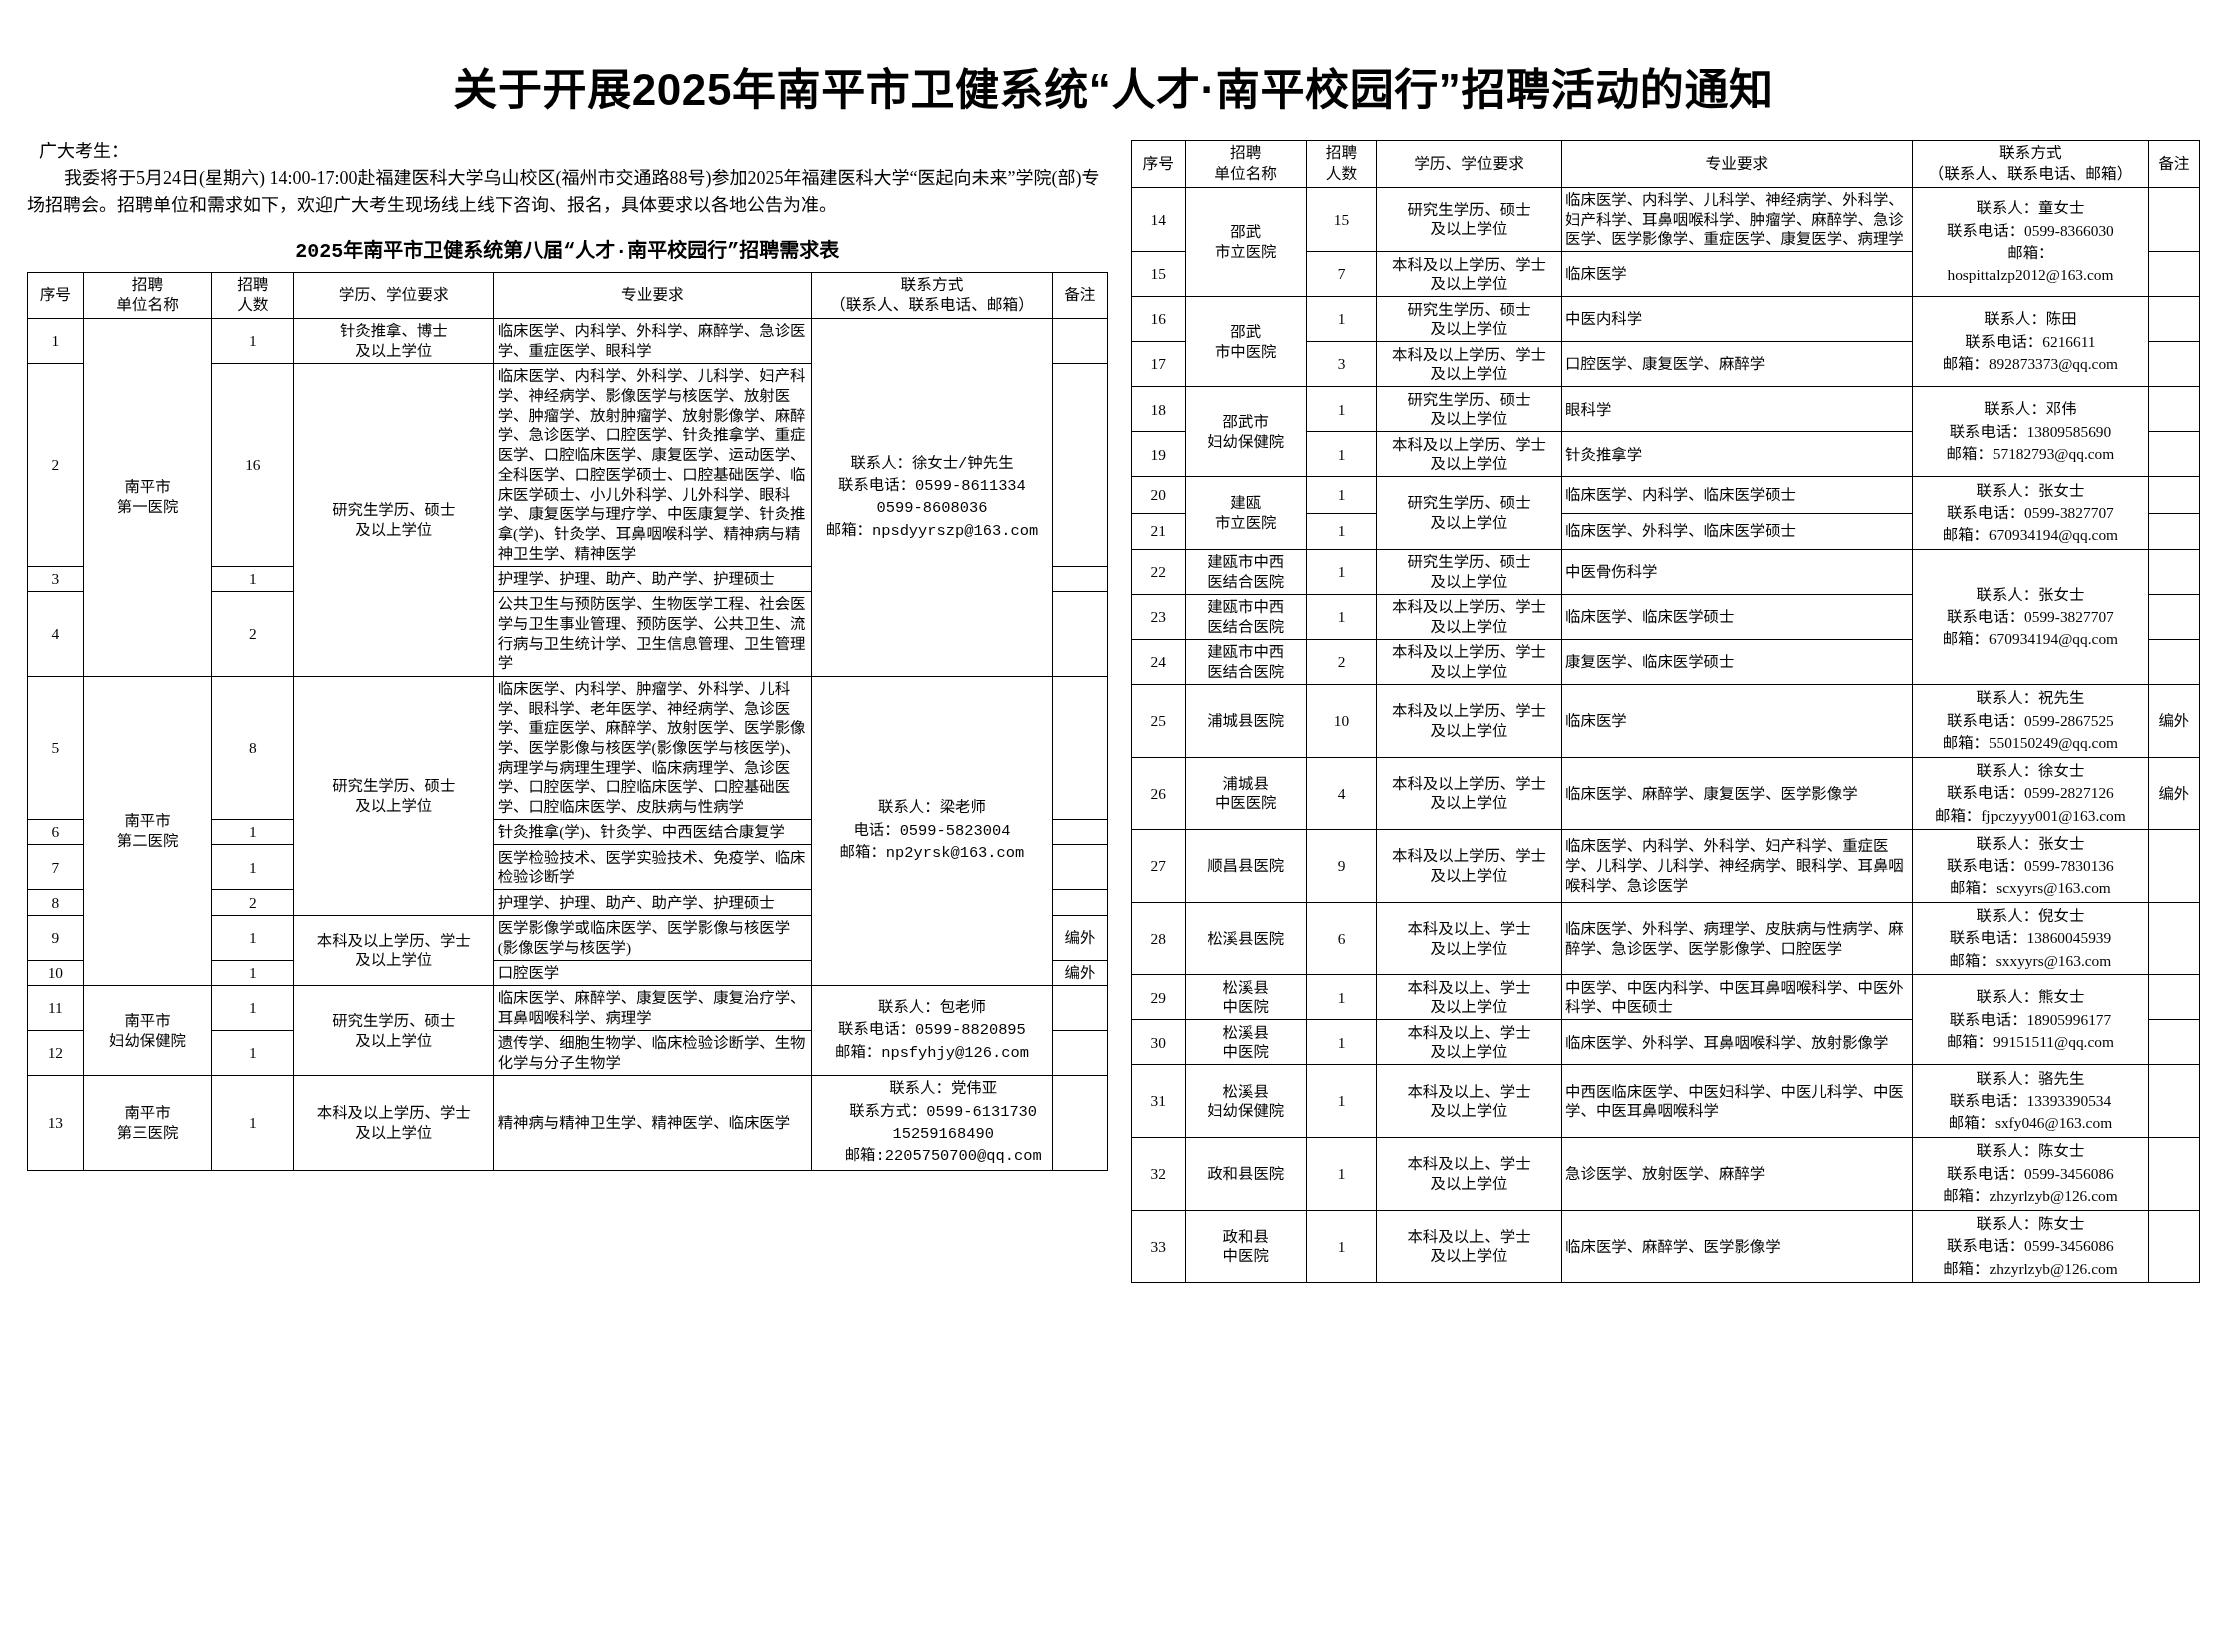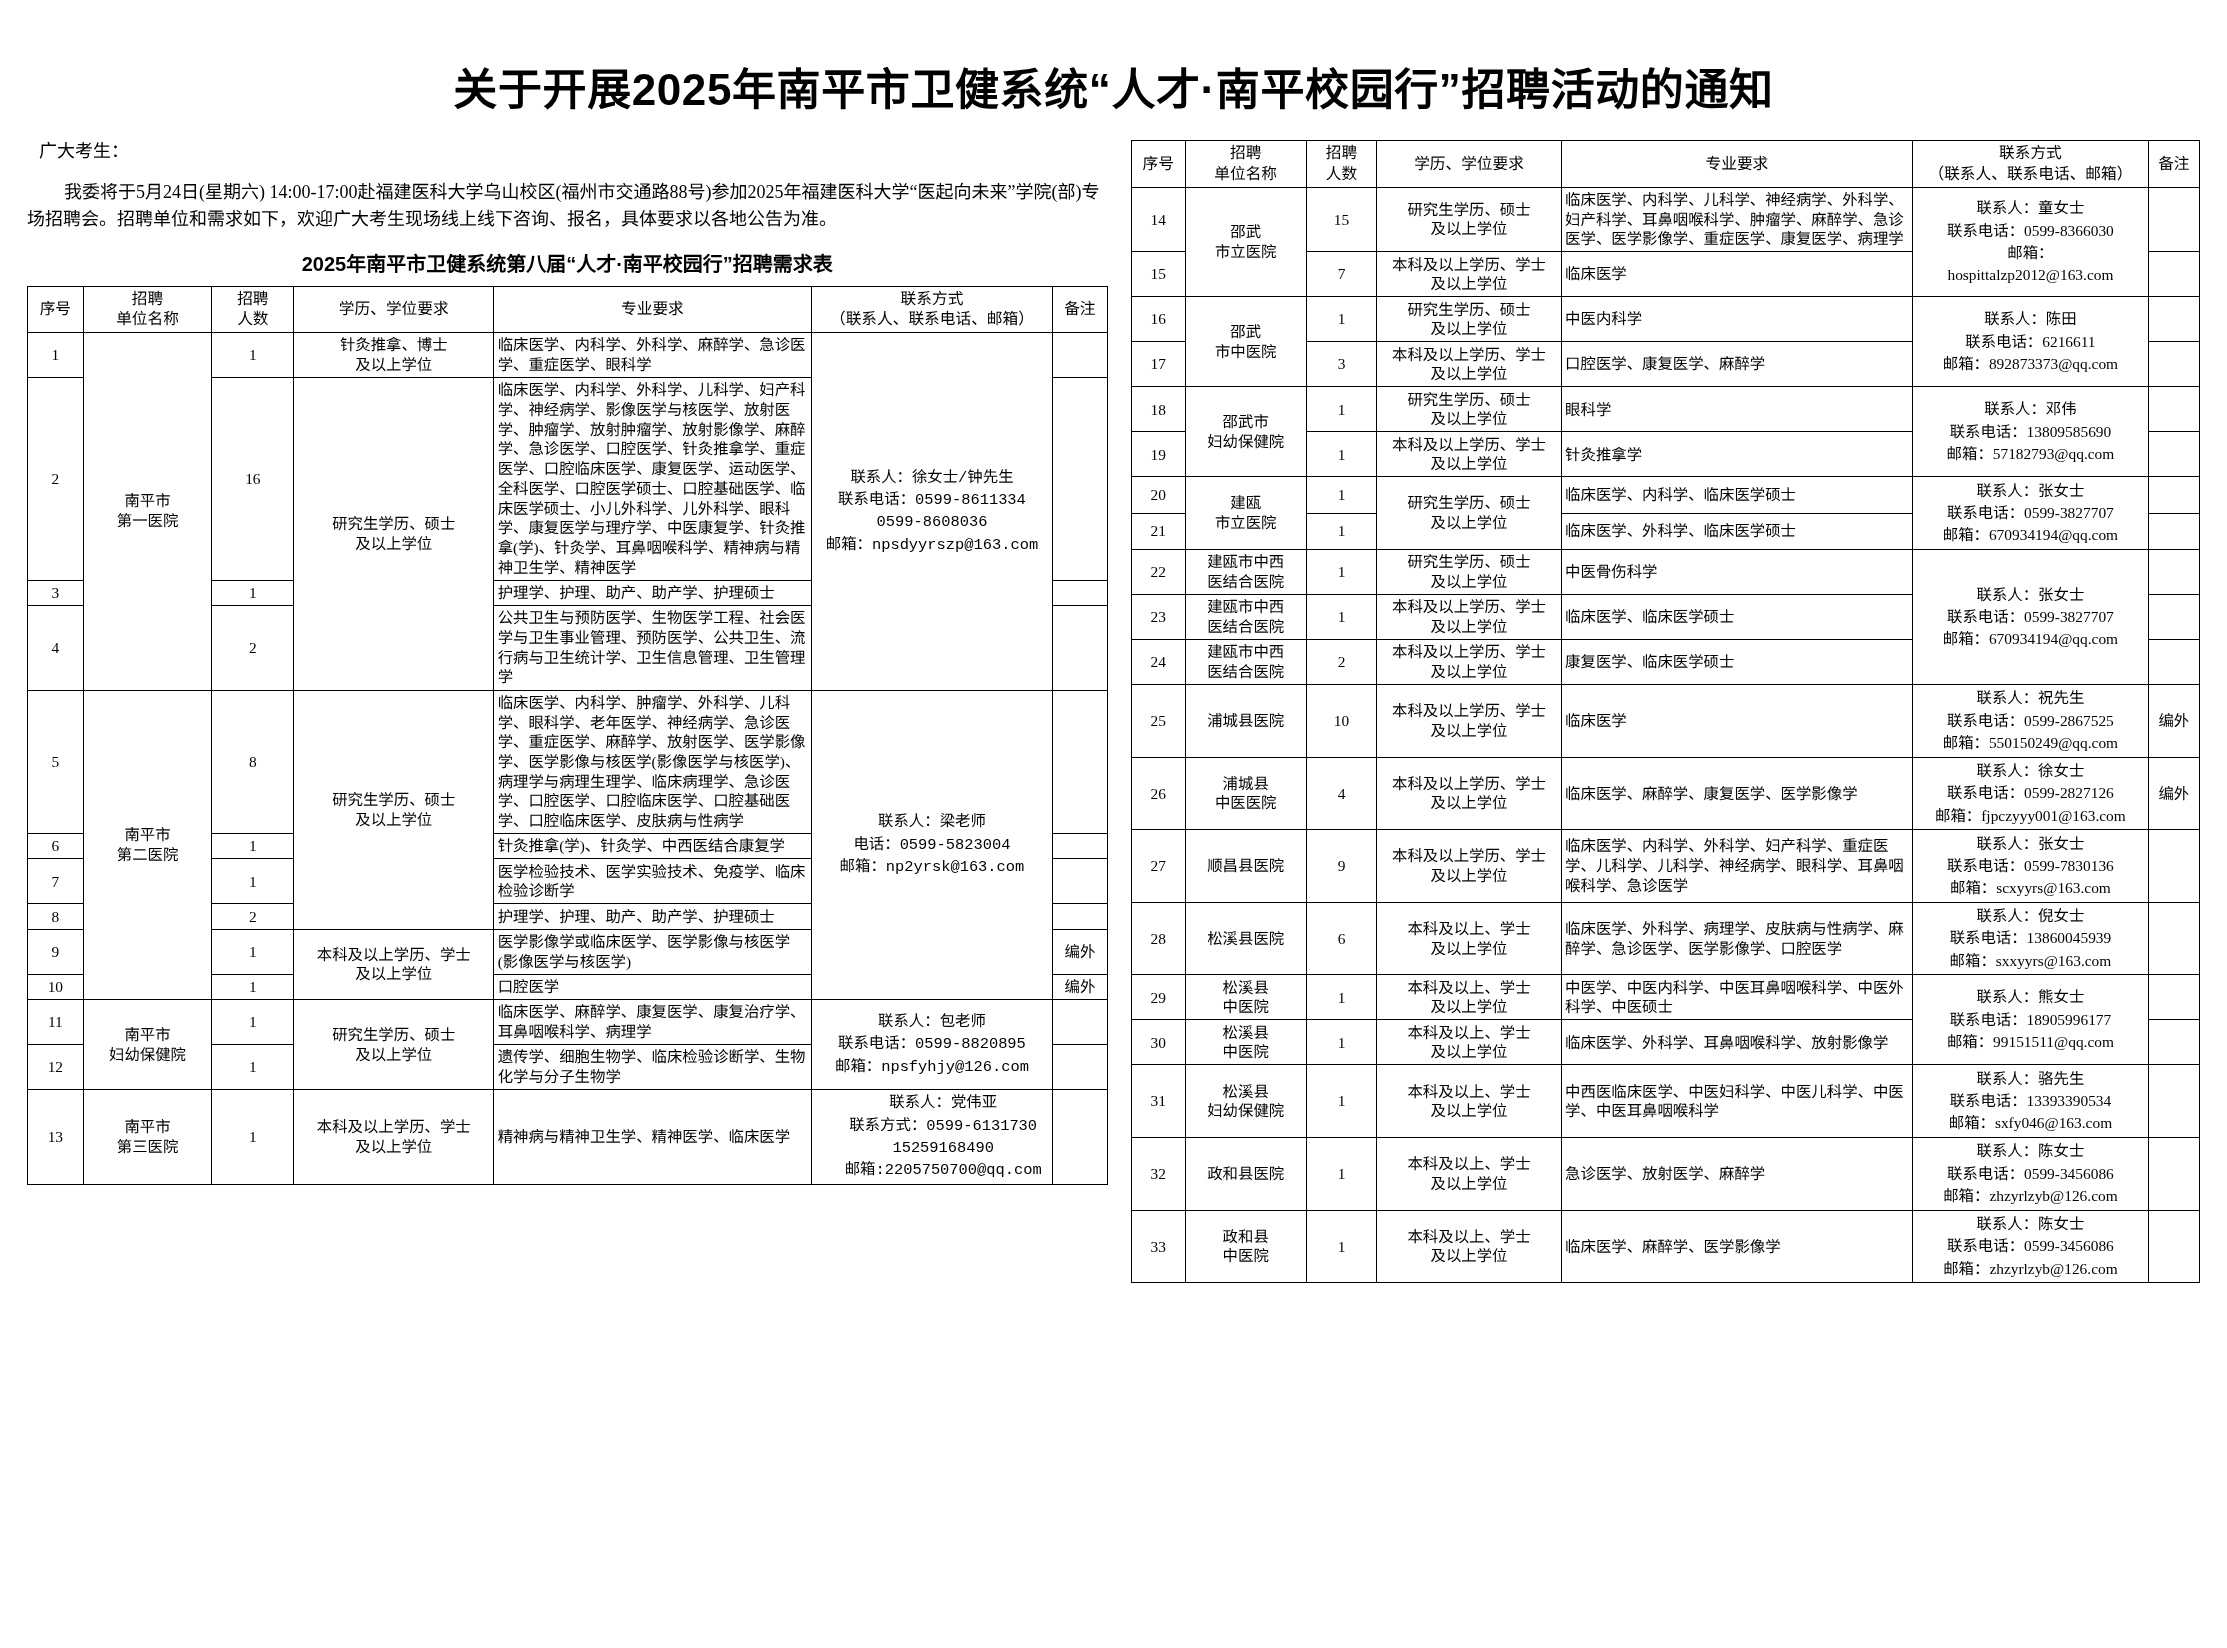--- a/index.html
+++ b/index.html
@@ -42,25 +42,25 @@
   .salutation {
     font-size: 18px;
     line-height: 1.5;
     margin-top: 8.1px;
     margin-left: 12px;
   }
   .intro {
     font-size: 18px;
     line-height: 1.52;
     text-indent: 37px;
-    margin-top: 14px;
+    margin-top: 0;
   }
   .table-caption {
     text-align: center;
-    font-family: Liberation Sans, sans-serif;
+    font-family: Liberation Mono, monospace;
     font-weight: bold;
     font-size: 20px;
     margin-top: 15px;
     margin-bottom: 8.1px;
   }
 
   table.grid {
     border-collapse: collapse;
     table-layout: fixed;
     width: 100%;

